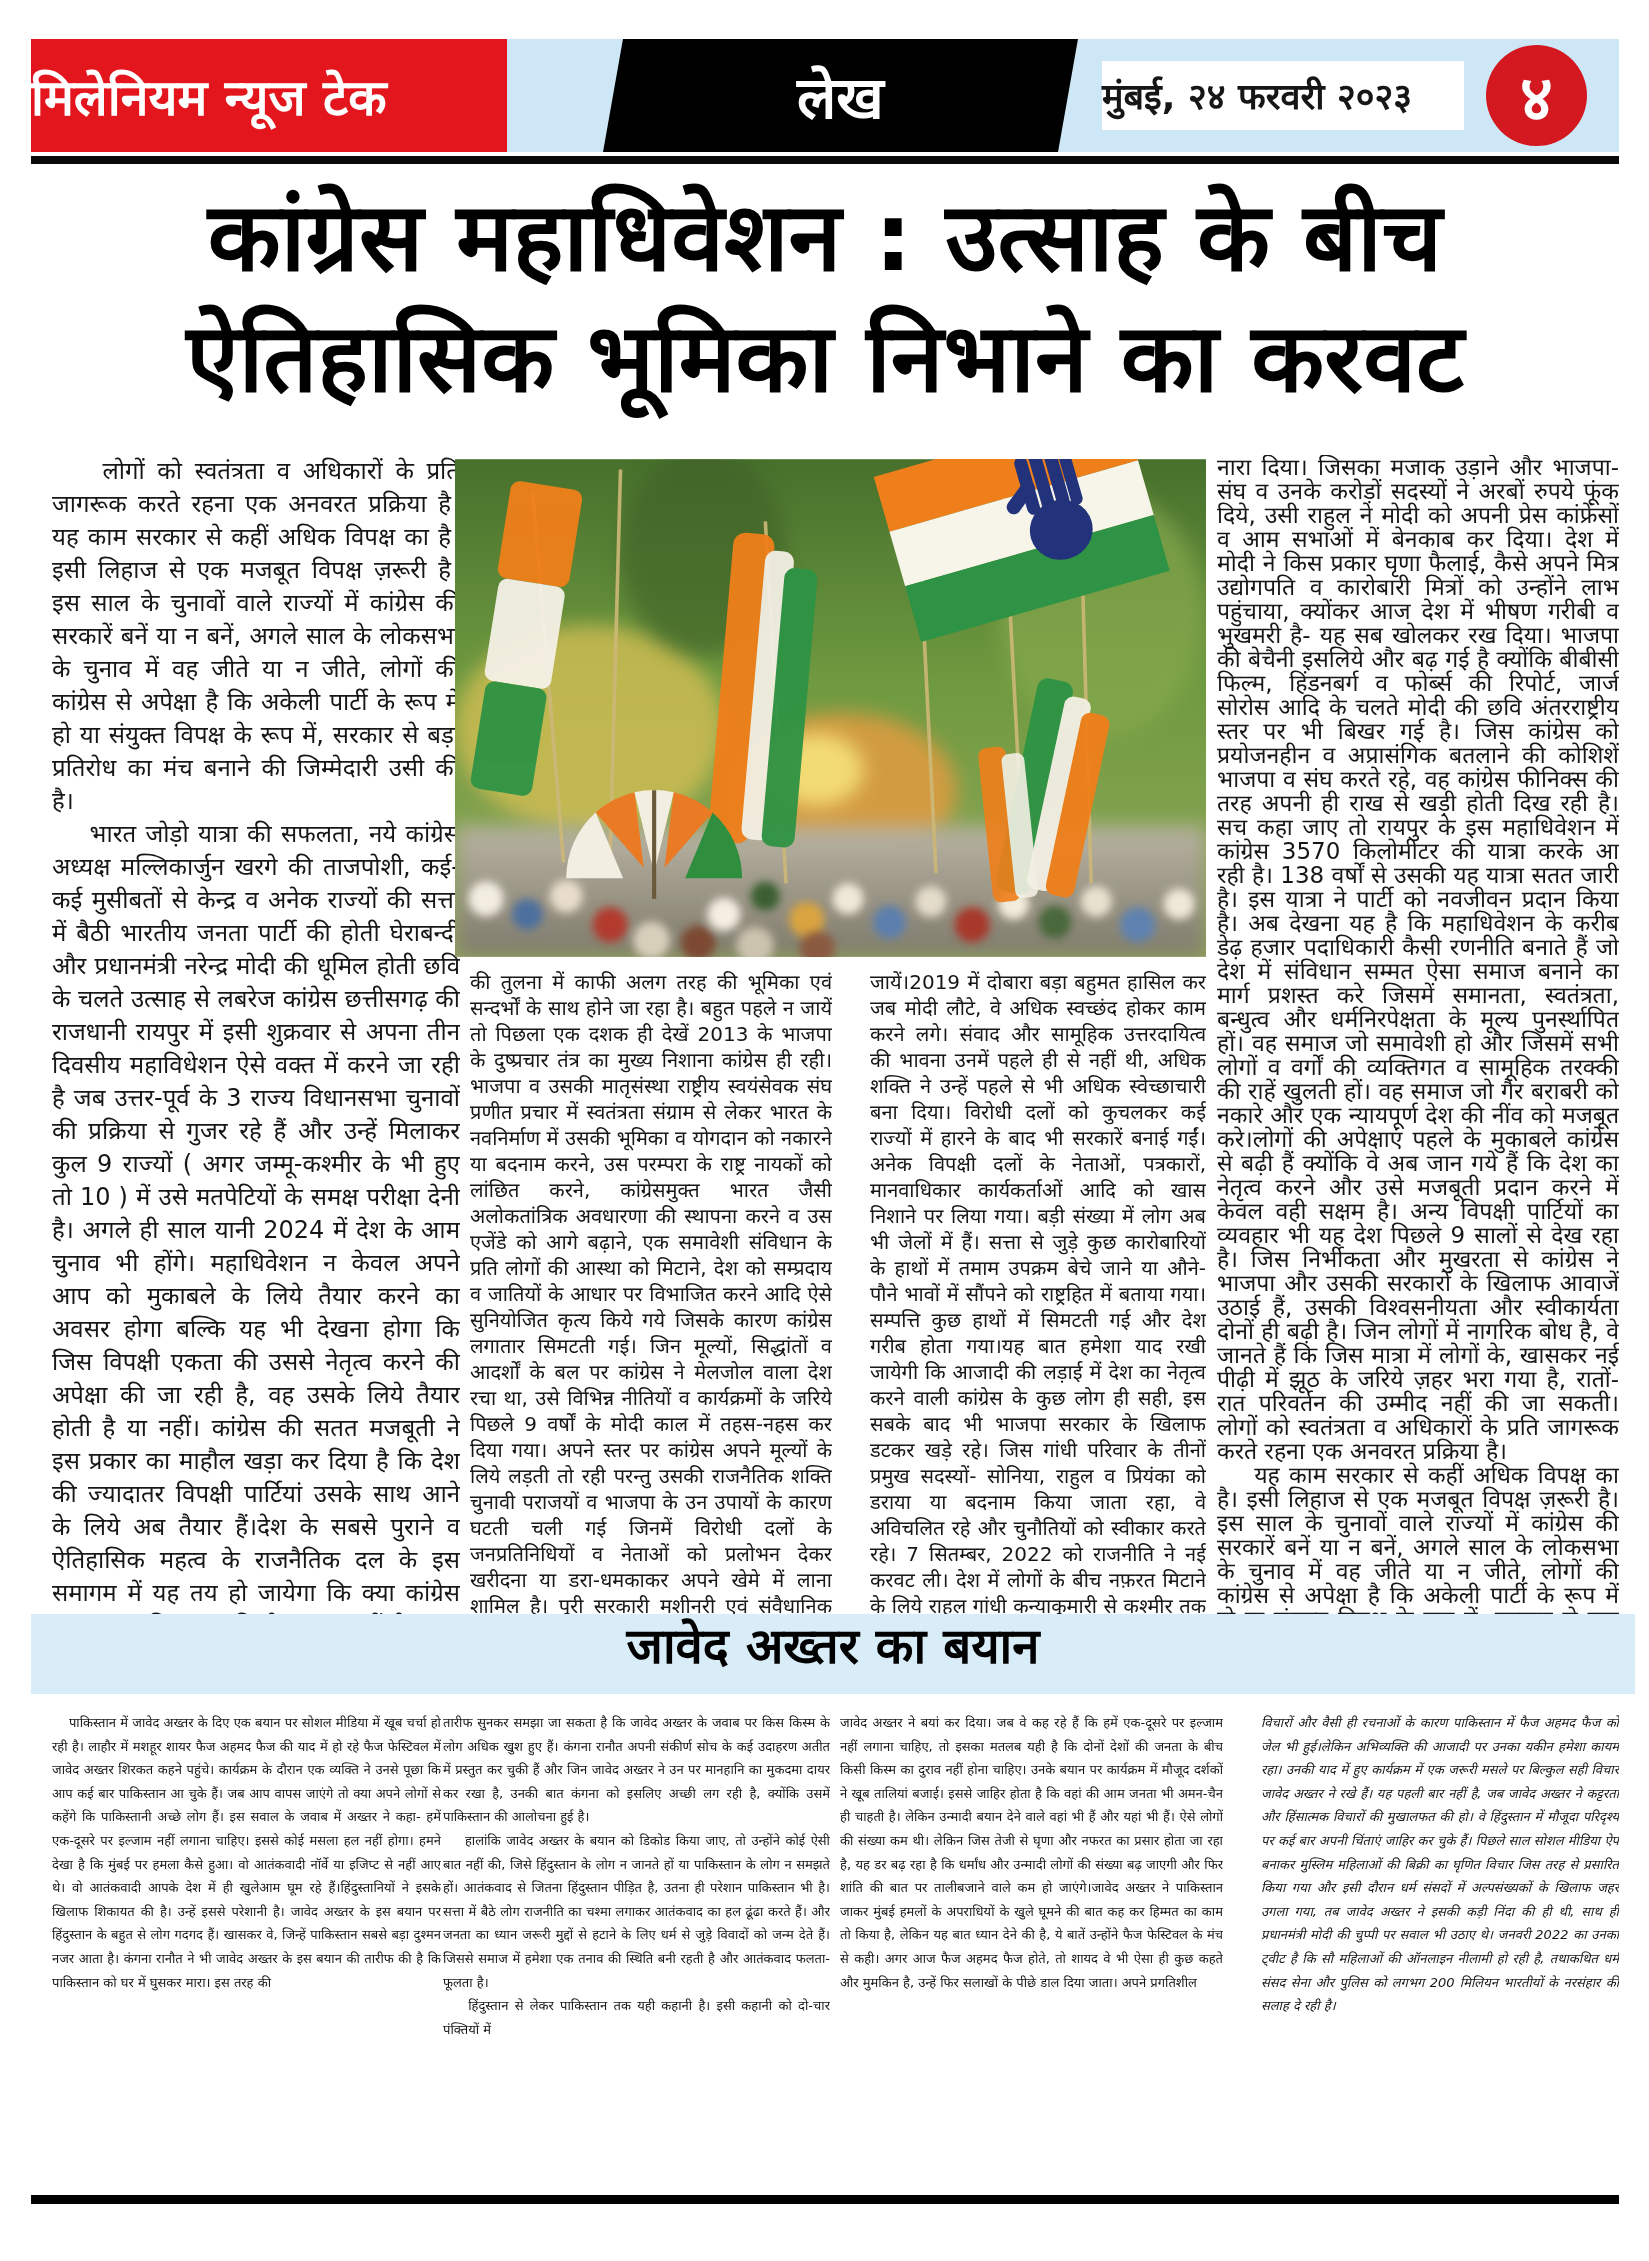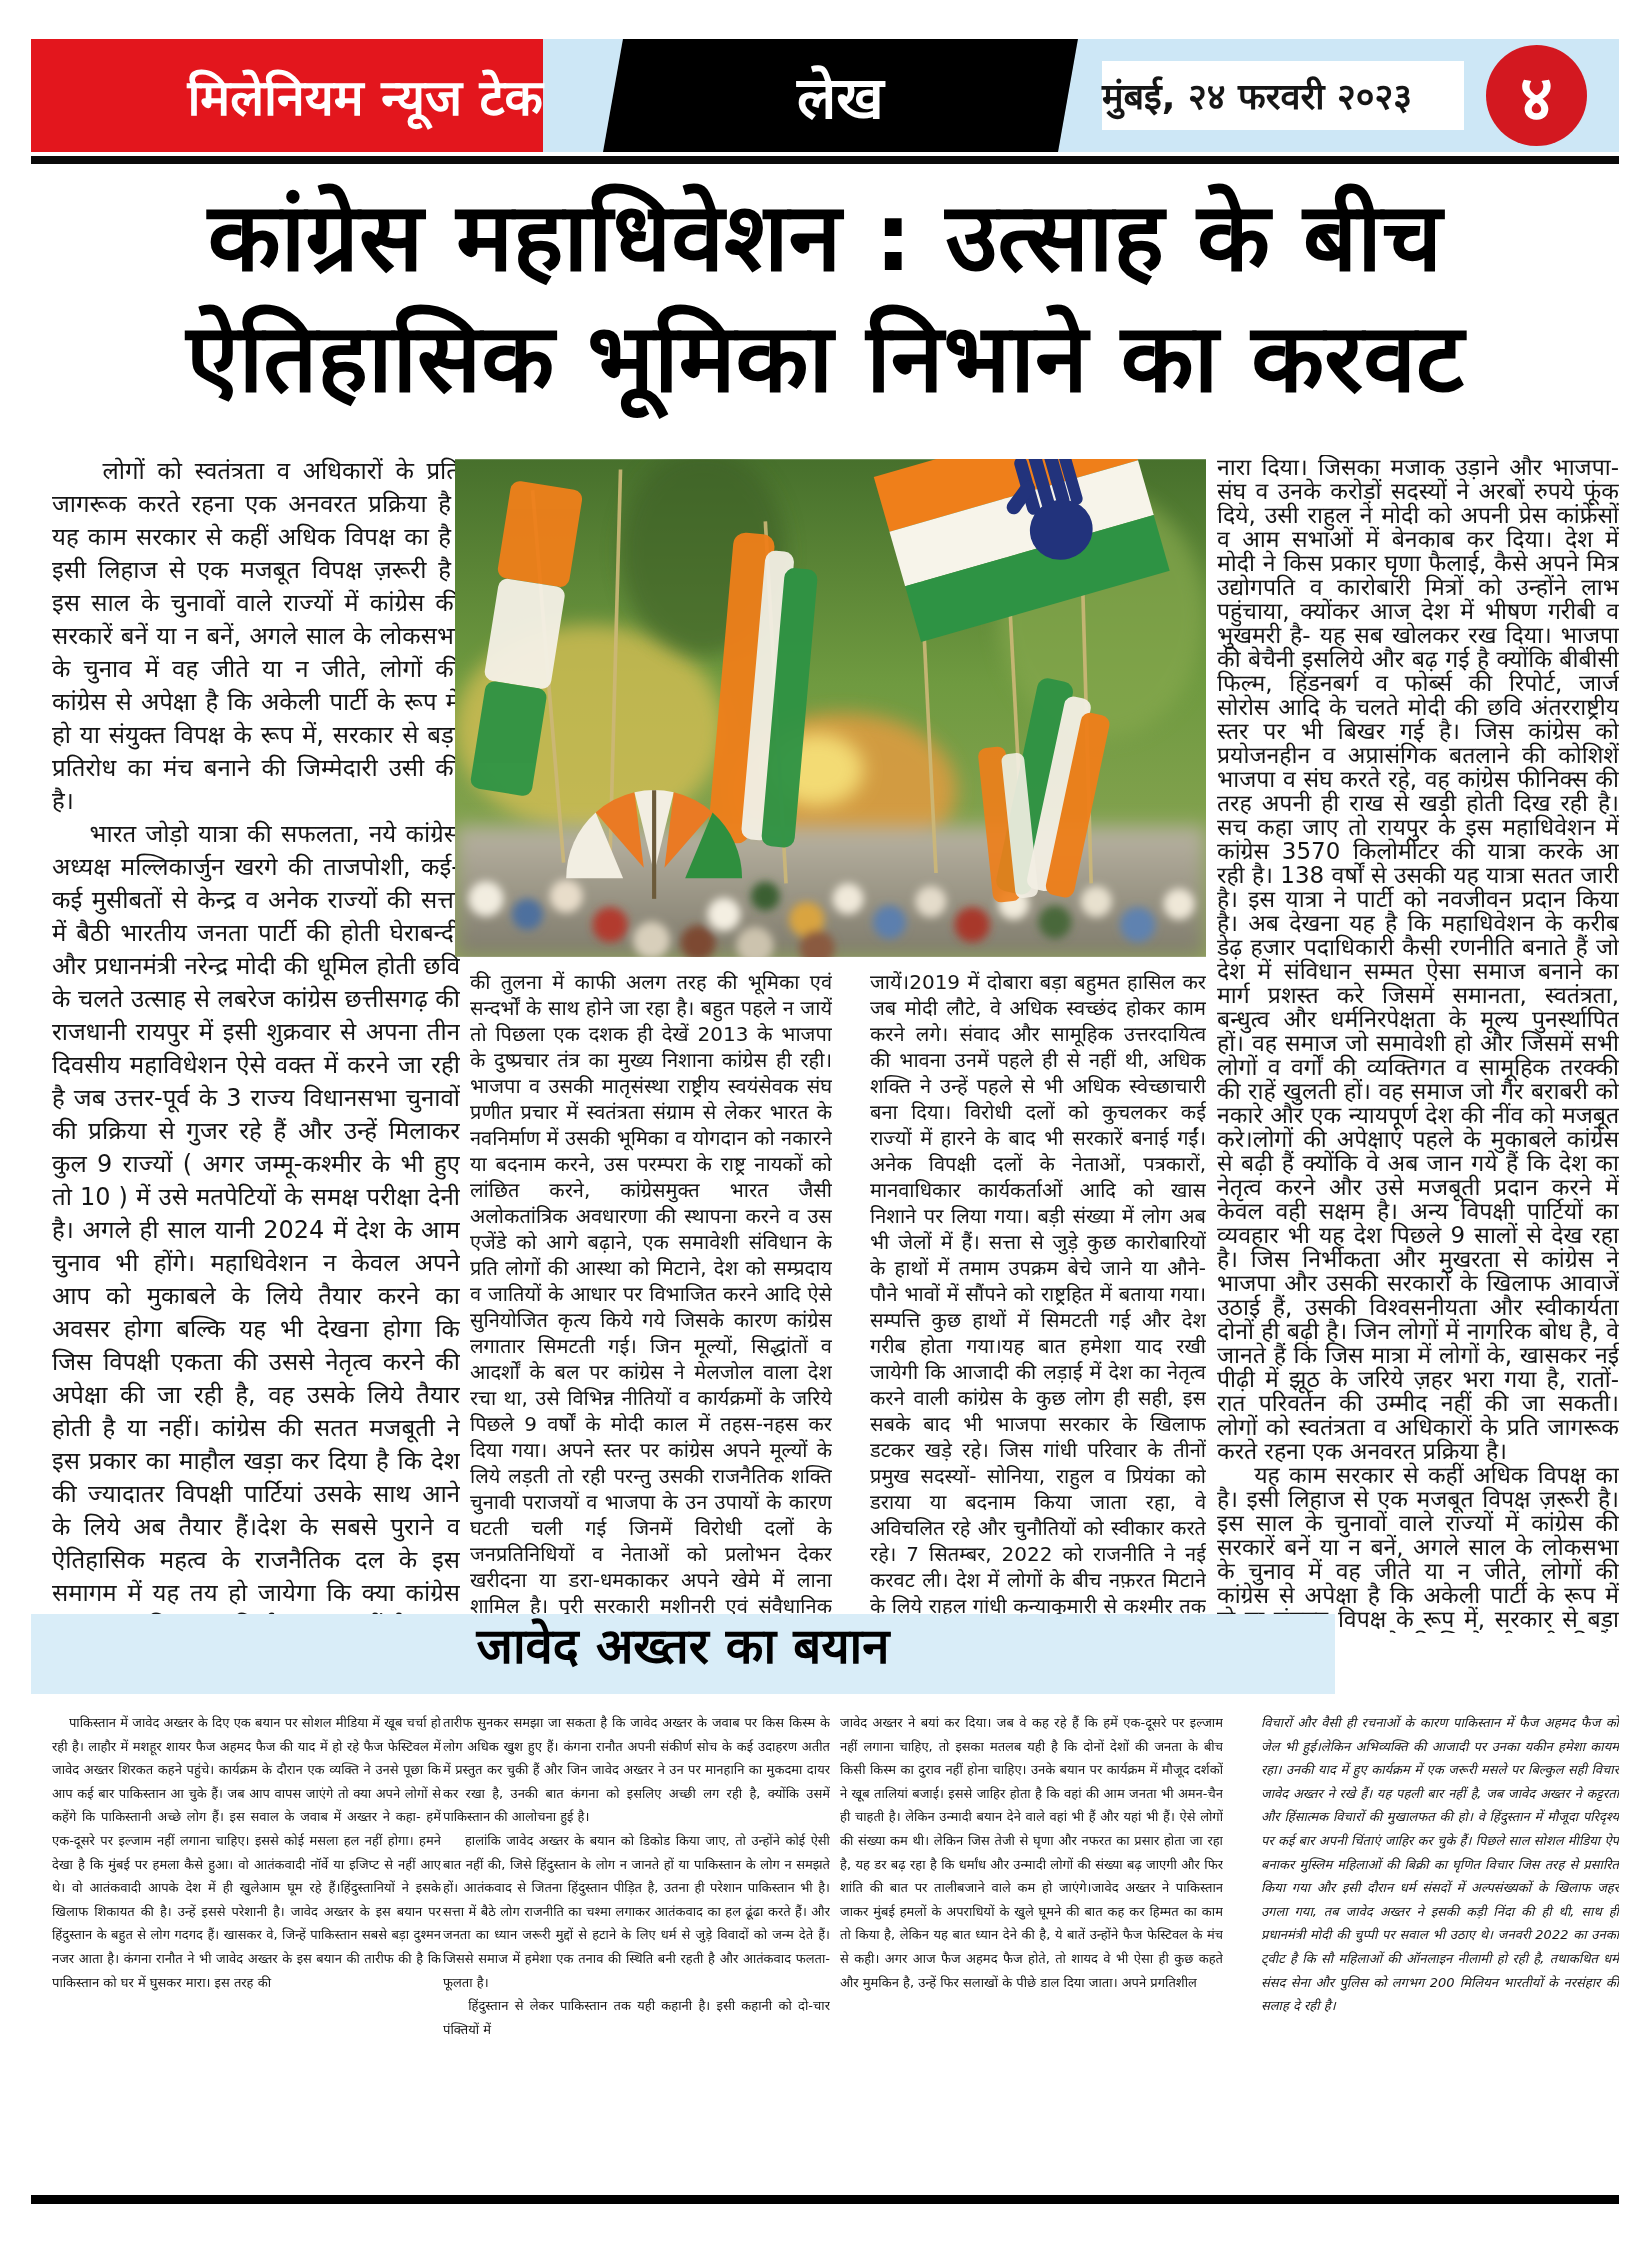--- a/index.html
+++ b/index.html
@@ -1,36 +1,36 @@
 <!DOCTYPE html>
 <html style="font-size:8.3px"><head>
 <meta charset="utf-8">
 <style>
   html,body{margin:0;padding:0;background:#ffffff;}
   body{width:1650px;height:2261px;position:relative;font-family:"DejaVu Sans",sans-serif;color:#161616;}
   .abs{position:absolute;}
   
   #header{left:31px;top:39px;width:1588px;height:113px;background:#cde7f6;}
-  #brand{left:0;top:0;width:476px;height:113px;background:#e3161d;color:#fff;display:flex;align-items:center;justify-content:flex-end;font-weight:bold;font-size:50px;white-space:nowrap;padding-left:36px;}
+  #brand{left:0;top:0;width:476px;height:113px;background:#e3161d;color:#fff;display:flex;align-items:center;justify-content:flex-start;font-weight:bold;font-size:50px;white-space:nowrap;}
   #section-flag{left:582px;top:0;width:455px;height:113px;background:#000;transform:skewX(-10deg);display:flex;align-items:center;justify-content:center;}
   #section-flag span{color:#fff;font-weight:bold;font-size:58px;transform:skewX(10deg);}
   #date-box{left:1071px;top:22px;width:362px;height:69px;background:#ffffff;display:flex;align-items:center;justify-content:flex-start;font-weight:bold;font-size:36px;white-space:nowrap;}
   #page-circle{left:1455px;top:6.2px;width:101px;height:101px;border-radius:50%;background:#d31820;color:#fff;display:flex;align-items:center;justify-content:center;font-weight:bold;font-size:63px;}
   #header-rule{left:31px;top:156px;width:1588px;height:7.8px;background:#0a0a0a;}
   
   #headline{left:93px;top:177px;width:1464px;height:248px;font-size:95px;line-height:121px;font-weight:bold;text-align:center;white-space:pre-wrap;color:#000;}
   
   .bodycol{text-align:justify;white-space:pre-wrap;overflow:hidden;}
   #col1{left:52px;top:455px;width:408px;height:1178px;font-size:24px;line-height:33px;}
   #col2{left:470px;top:969px;width:362px;height:664px;font-size:20px;line-height:26px;}
   #col3{left:870px;top:969px;width:336px;height:664px;font-size:20px;line-height:26px;}
   #col4{left:1217px;top:455px;width:402px;height:1178px;font-size:23px;line-height:24px;}
   #photo{left:455px;top:459px;width:751px;height:498px;overflow:hidden;}
   
-  #band{left:31px;top:1614px;width:1304px;height:80px;background:#d9edf8;display:flex;align-items:flex-start;justify-content:center;}
+  #band{left:31px;top:1614px;width:1604px;height:80px;background:#d9edf8;display:flex;align-items:flex-start;justify-content:center;}
   #band-title{font-size:49px;font-weight:bold;line-height:66px;color:#000;}
   .s2col{top:1711px;height:484px;font-size:13px;line-height:23.6px;}
   #s1{left:52px;width:389px;}
   #s2{left:443px;width:387px;}
   #s3{left:840px;width:383px;}
   #s4{left:1261px;width:358px;font-style:italic;}
   #bottom-rule{left:31px;top:2195px;width:1588px;height:8.8px;background:#000;}
 </style>
 </head>
 <body>

